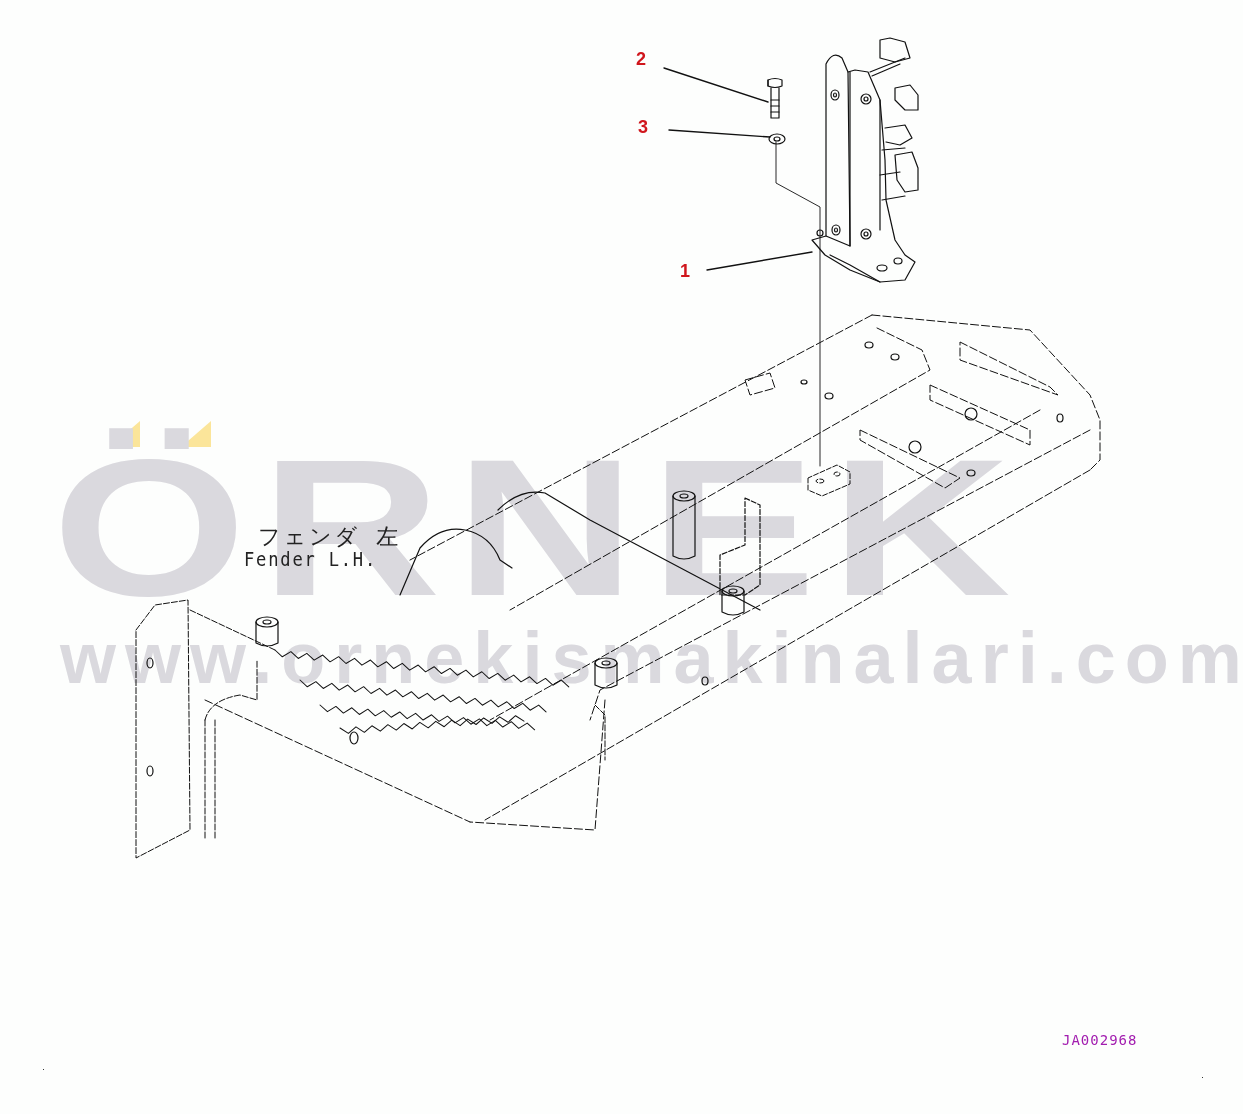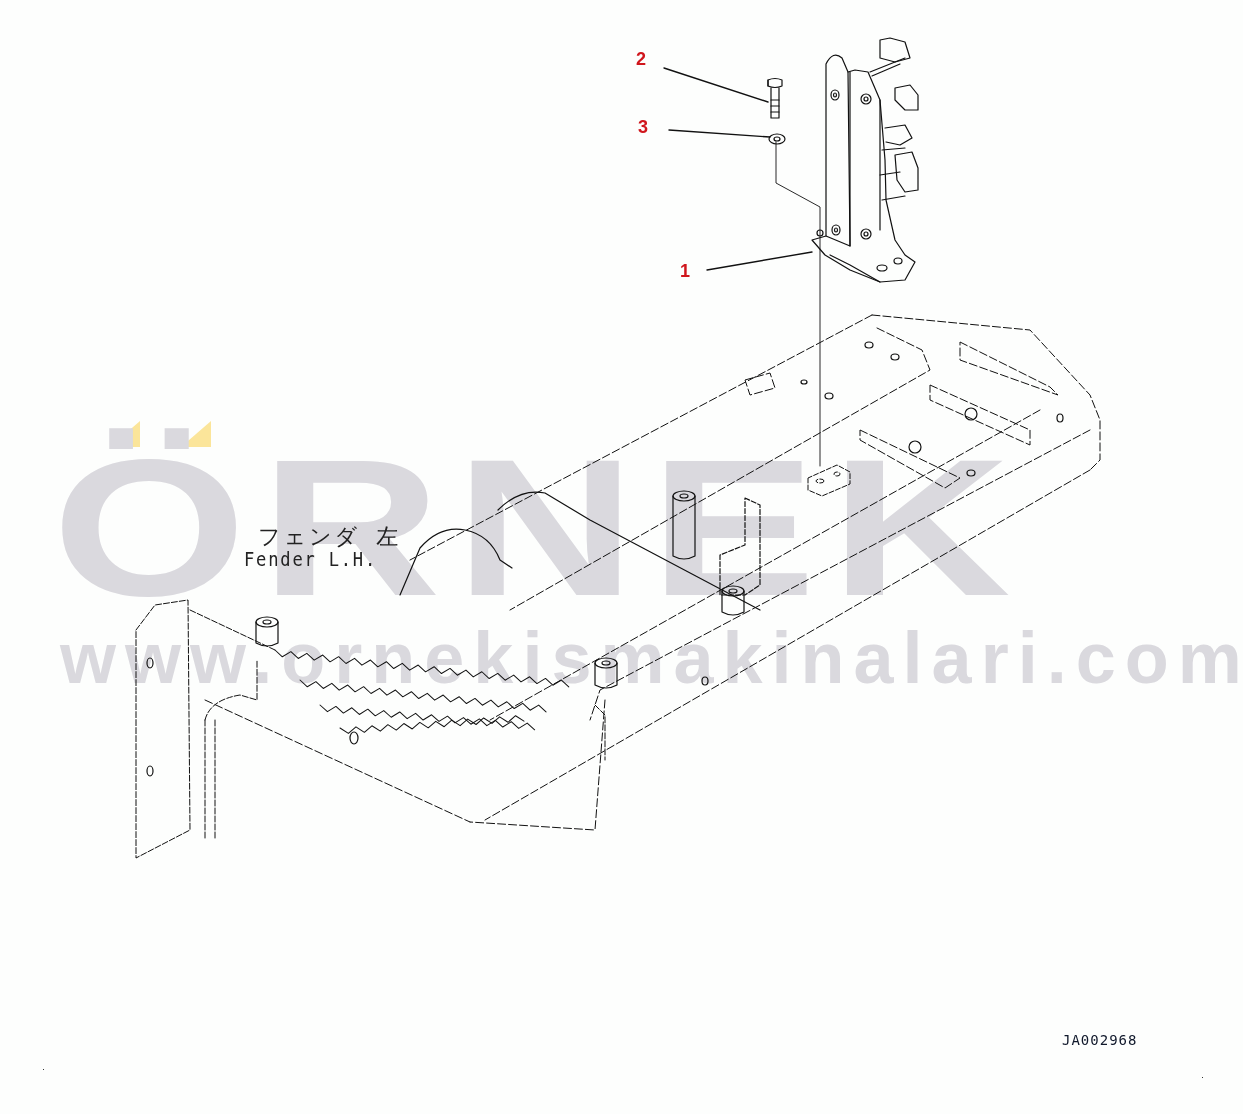--- a/index.html
+++ b/index.html
@@ -5,21 +5,21 @@
   html, body { margin: 0; padding: 0; background: #ffffff; }
   body { width: 1243px; height: 1114px; position: relative; overflow: hidden; font-family: "DejaVu Sans", sans-serif; }
   .canvas { position: absolute; left: 0; top: 0; width: 1243px; height: 1114px; background: #fdfefd; }
   .wm-layer { position: absolute; left: 0; top: 0; width: 1243px; height: 1114px; pointer-events: none; }
   .wm-big { position: absolute; left: 52px; top: 430px; font-family: "Liberation Sans", sans-serif; font-weight: 900; font-size: 250px; letter-spacing: 14px; color: #dad9de; line-height: 1; transform: scaleY(0.78); transform-origin: top left; white-space: nowrap; }
   .wm-url { position: absolute; left: 60px; top: 622px; font-family: "Liberation Sans", sans-serif; font-weight: 700; font-size: 72px; letter-spacing: 9px; color: #dad9de; line-height: 1; white-space: nowrap; }
   .drawing { position: absolute; left: 0; top: 0; }
   .callout { position: absolute; font-family: "Liberation Sans", sans-serif; font-weight: 700; font-size: 18px; color: #d0161c; line-height: 1; }
   .label-jp { position: absolute; left: 258px; top: 522px; font-family: "DejaVu Sans Mono", monospace; font-size: 22px; color: #222; letter-spacing: 3px; }
   .label-en { position: absolute; left: 244px; top: 548px; font-family: "DejaVu Sans Mono", monospace; font-size: 19px; color: #222; letter-spacing: 2px; transform: scaleX(0.9); transform-origin: left; }
-  .drawing-id { position: absolute; left: 1062px; top: 1032px; font-family: "DejaVu Sans Mono", monospace; font-size: 14px; color: #0f172a; letter-spacing: 1px; text-align: right; }
+  .drawing-id { position: absolute; left: 1062px; top: 1032px; font-family: "DejaVu Sans Mono", monospace; font-size: 14px; color: #a21caf; letter-spacing: 1px; text-align: right; }
   .dot { position: absolute; width: 1px; height: 1px; background: #333; }
 </style>
 </head>
 <body>
 
 <div class="canvas">
 
   <div class="wm-layer">
     <svg width="1243" height="1114" style="position:absolute;left:0;top:0">
       <polygon points="110,447 140,421 140,447" fill="#fbe59a"></polygon>

